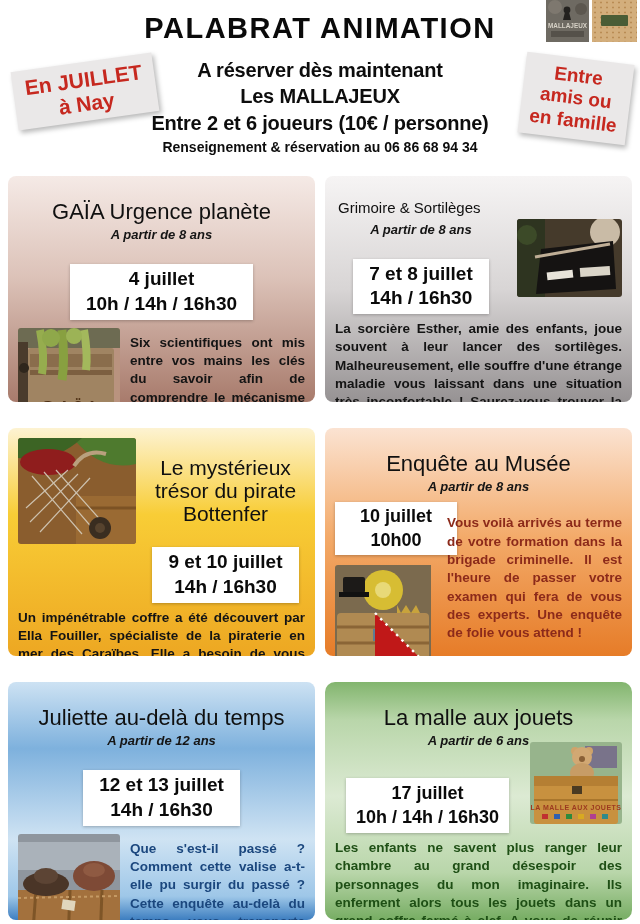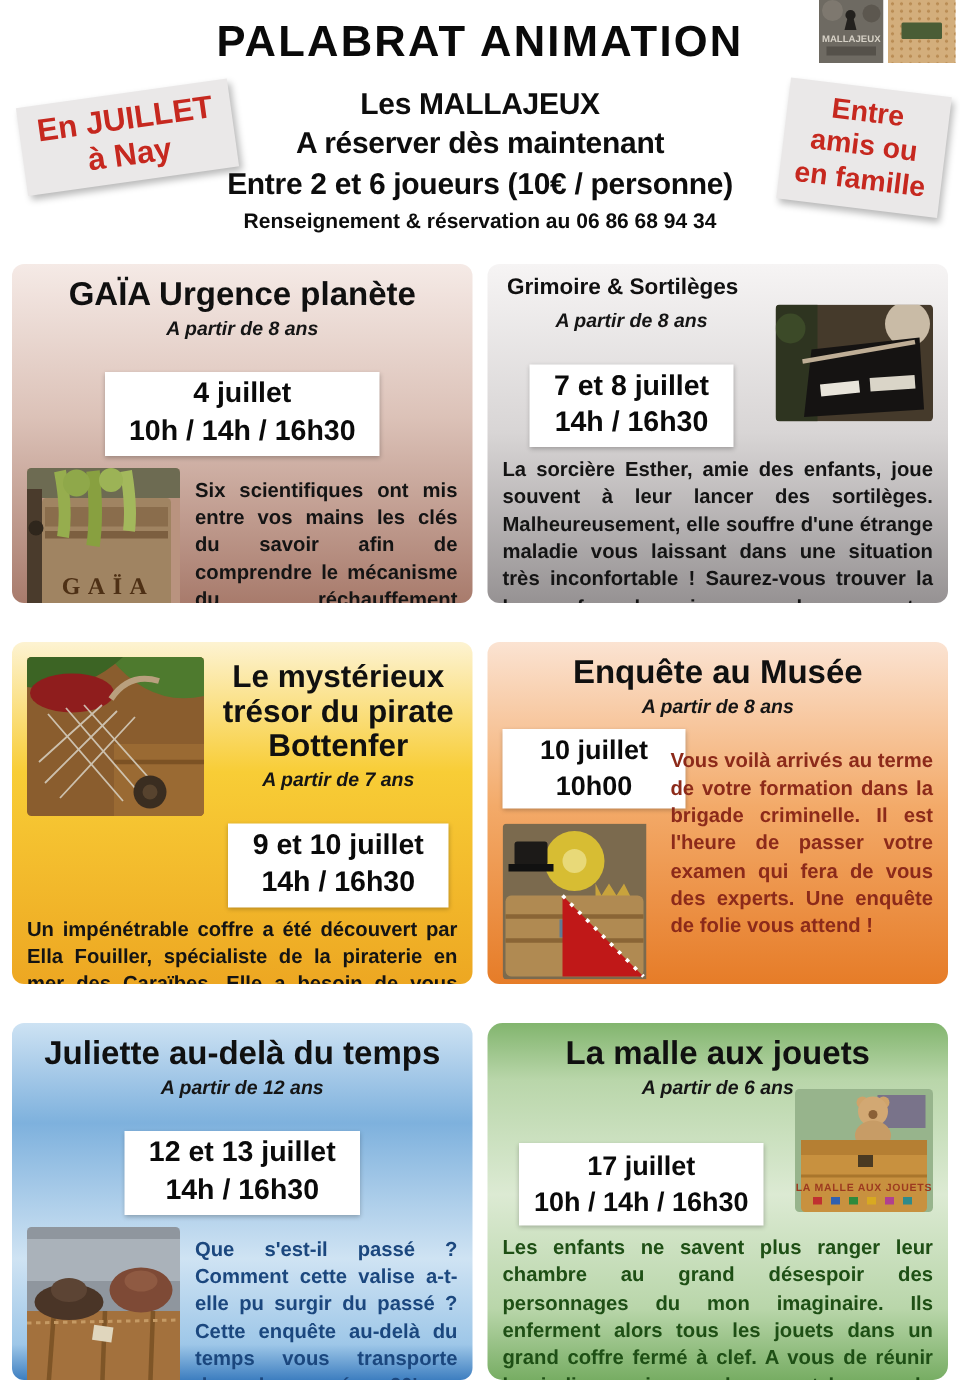--- a/index.html
+++ b/index.html
@@ -45,21 +45,21 @@
     border-radius:8px; padding:6px 10px; box-sizing:border-box;
     position:relative; overflow:hidden;
   }
   .card1 { background:linear-gradient(180deg,#f5eae6 0%,#dcc2b8 45%,#a87b6c 100%); }
   .card2 { background:linear-gradient(180deg,#f6f4f4 0%,#d8d5d5 50%,#969293 100%); }
   .card3 { background:linear-gradient(180deg,#fdf3d2 0%,#f8cd36 38%,#eda722 100%); }
   .card4 { background:linear-gradient(180deg,#fbe3d2 0%,#f3aa69 48%,#e67c28 100%); }
   .card5 { background:linear-gradient(180deg,#cde2f3 0%,#7eb1dd 28%,#cfe3f3 66%,#9ec7e8 90%,#3d7ec0 100%); }
   .card6 { background:linear-gradient(180deg,#82b56e 0%,#b9d6aa 16%,#dcead3 48%,#b9d6aa 80%,#77ad63 100%);border-radius:10px; }
 
-  .ctitle { margin:2px 0 0; text-align:center; font-size:22px; font-weight:bold; line-height:1.1; color:#101010; }
+  .ctitle { margin:18px 0 0; text-align:center; font-size:22px; font-weight:normal; line-height:1.1; color:#101010; }
   .age { font-style:italic; font-size:13px; font-weight:600; text-align:center; margin-top:3px; color:#151515; }
   .dboxwrap { text-align:center; margin-top:22px; }
   .dbox {
     display:inline-block; background:#ffffff; padding:3px 16px;
     font-weight:bold; font-size:19px; line-height:1.3; color:#0a0a0a;
     box-shadow:0 1px 3px rgba(0,0,0,.25); text-align:center;
   }
   .hrow { display:flex; gap:10px; align-items:flex-start; margin-top:8px; }
   .col { flex:1; min-width:0; }
   .desc {
@@ -104,22 +104,22 @@
         <span class="cork-label"></span>
       </div>
     </div>
 
     <div class="sticker sticker-left">
       <span>En JUILLET</span>
       <span>à Nay</span>
     </div>
 
     <div class="center-info">
+      <div class="ci-line">A réserver dès maintenant</div>
       <div class="ci-line">Les MALLAJEUX</div>
-      <div class="ci-line">A réserver dès maintenant</div>
       <div class="ci-line">Entre 2 et 6 joueurs (10€ / personne)</div>
       <div class="ci-contact">Renseignement &amp; réservation au 06 86 68 94 34</div>
     </div>
 
     <div class="sticker sticker-right">
       <span>Entre</span>
       <span>amis ou</span>
       <span>en famille</span>
     </div>
   </div>
@@ -195,21 +195,20 @@
             <g stroke="#d8d2c4" stroke-width="1.2" opacity="0.85">
               <path d="M14 38 L64 96 M26 34 L76 92 M38 32 L86 86"></path>
               <path d="M60 36 L12 84 M72 40 L22 94 M50 32 L8 70"></path>
             </g>
             <circle cx="82" cy="90" r="11" fill="#3a2d20"></circle>
             <circle cx="82" cy="90" r="5" fill="#57432e"></circle>
           </svg>
         </div>
         <div class="col">
           <h2 class="ctitle">Le mystérieux trésor du pirate Bottenfer</h2>
-          <div class="age">A partir de 7 ans</div>
           <div class="dboxwrap"><div class="dbox">
             <div>9 et 10 juillet</div>
             <div>14h / 16h30</div>
           </div></div>
         </div>
       </div>
       <p class="desc">Un impénétrable coffre a été découvert par Ella Fouiller, spécialiste de la piraterie en mer des Caraïbes. Elle a besoin de vous pour découvrir les mystères et les énigmes que cache ce coffre.</p>
     </section>
 
     <section class="card card4">

